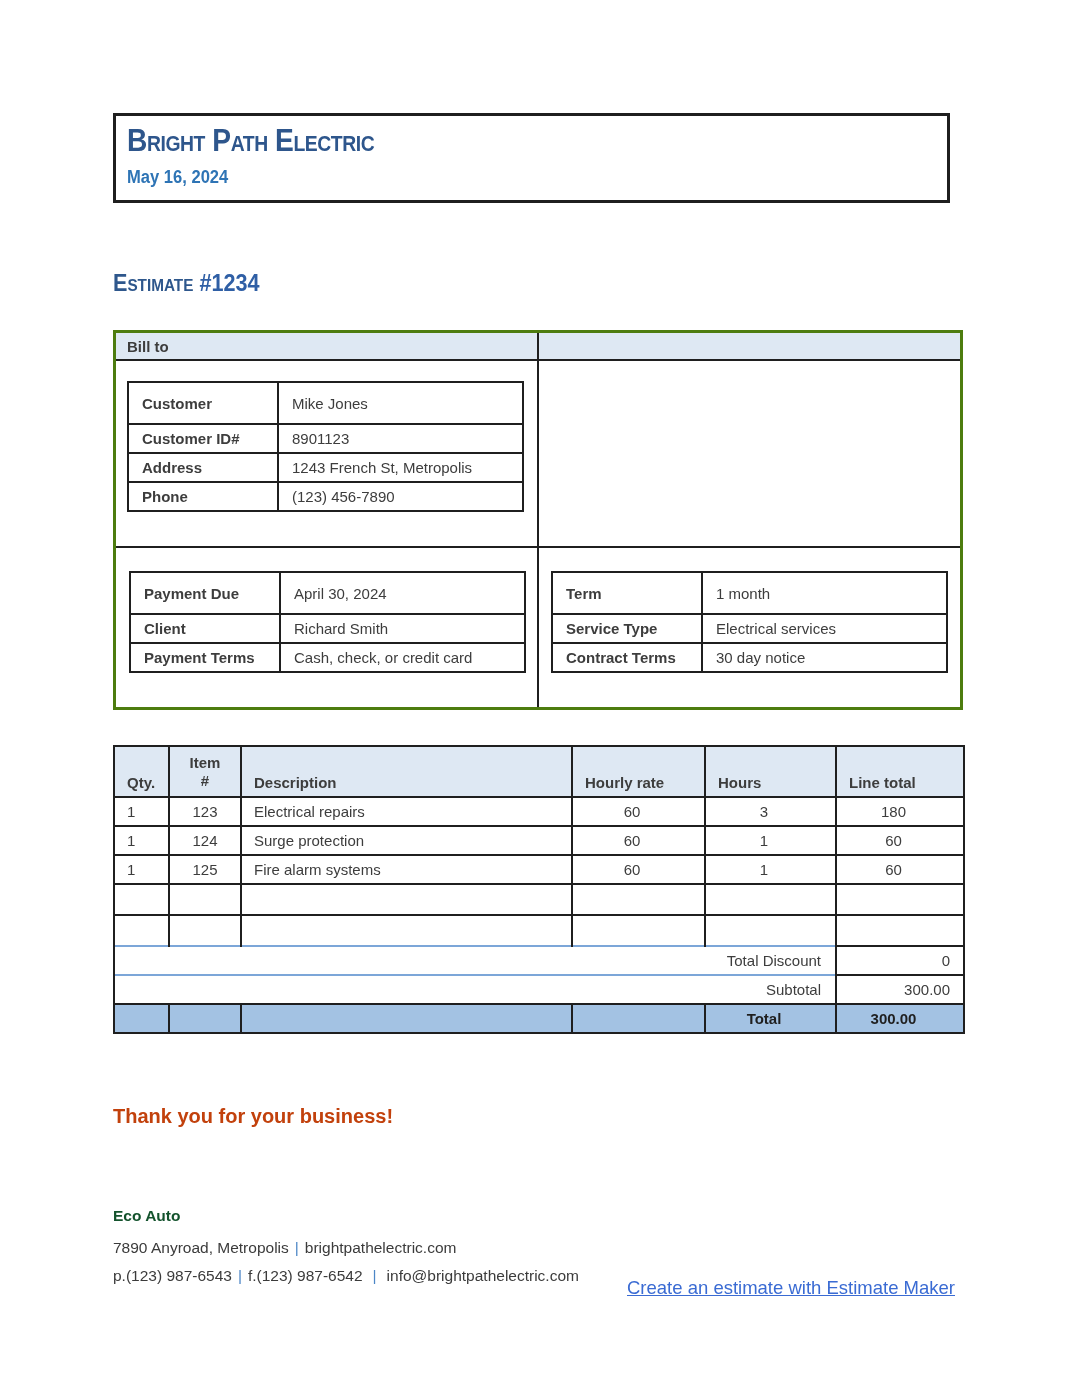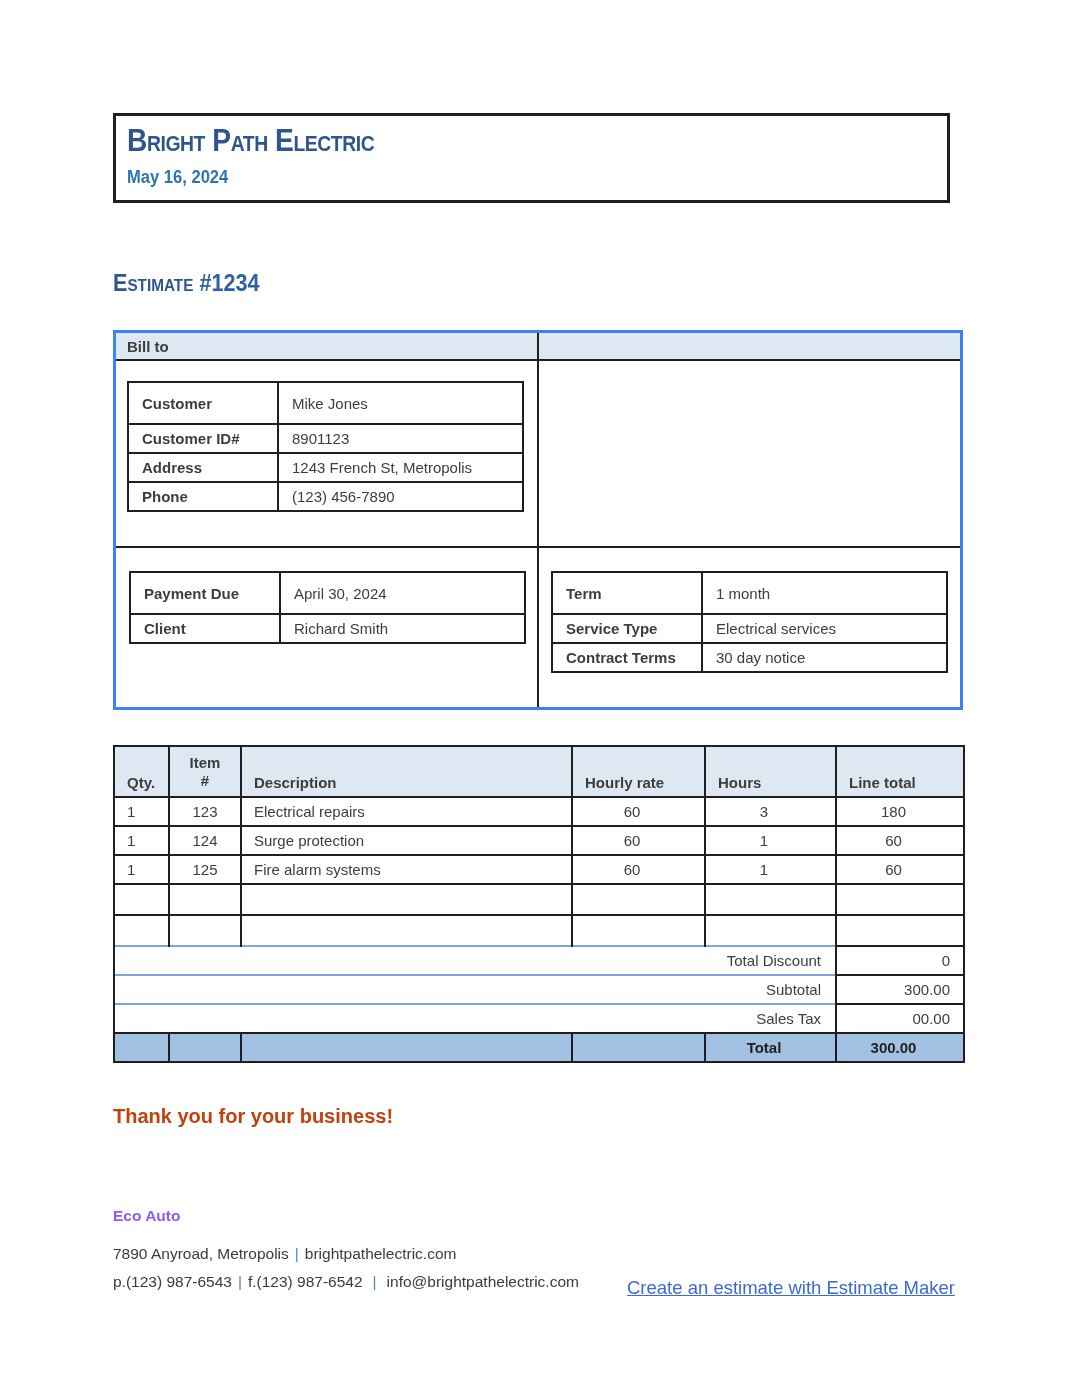--- a/index.html
+++ b/index.html
@@ -16,21 +16,21 @@
     transform: scaleX(0.92); transform-origin: left center; white-space: nowrap; }
 
   
   .estimate-heading { position: absolute; left: 113px; top: 269px; font-size: 24px; font-weight: bold;
     white-space: nowrap; transform: scaleX(0.9); transform-origin: left center; }
   .estimate-label { font-variant: small-caps; color: #2E578C; }
   .estimate-number { color: #2F5FA5; }
 
   
   .info-box { position: absolute; left: 113px; top: 330px; width: 850px; height: 380px;
-    border: 3px solid #3b82f6; background: #fff; }
+    border: 3px solid #4d7c0f; background: #fff; }
   .info-strip { position: absolute; left: 0; top: 0; width: 100%; height: 28px;
     background: #DEE8F3; border-bottom: 2px solid #1f1f1f; }
   .bill-to-label { font-size: 15px; font-weight: bold; color: #3d3d3d; line-height: 27px; padding-left: 11px; }
   .info-vdivider { position: absolute; left: 421px; top: 0; width: 2px; height: 100%; background: #1f1f1f; }
   .info-hdivider { position: absolute; left: 0; top: 213px; width: 100%; height: 2px; background: #1f1f1f; }
 
   table.kv { border-collapse: collapse; background: #fff; }
   table.kv td { border: 2px solid #1f1f1f; font-size: 15px; vertical-align: middle; padding: 0 6px 0 13px; }
   table.kv td.k { font-weight: bold; width: 150px; border-radius: 17px; }
   table.kv td.v { width: 245px; }
@@ -56,21 +56,21 @@
   tr.empty-row td { height: 31px; }
   tr.empty-row-last td { border-bottom: none; }
   td.sum-label { border: none !important; border-left: 2px solid #1f1f1f !important;
     border-top: 2px solid #7CA6D8 !important; text-align: right; padding-right: 14px !important; }
   td.sum-value { text-align: right; padding-right: 13px !important; }
   tr.total-row td { background: #A3C2E3; font-weight: bold; color: #1f1f1f; }
 
   
   .thank-you { position: absolute; left: 113px; top: 1105px; font-size: 20px; font-weight: bold; color: #c2410c; }
   .footer { position: absolute; left: 113px; top: 1207px; font-size: 15.5px; color: #3b3b3b; }
-  .footer-company { font-size: 15.5px; font-weight: bold; color: #8b5cf6; margin-bottom: 18px; }
+  .footer-company { font-size: 15.5px; font-weight: bold; color: #14532d; margin-bottom: 12px; }
   .footer-line { margin-bottom: 6px; line-height: 1.4; }
   .pipe { color: #4C86C6; margin: 0 6px; }
   .pipe-wide { color: #4C86C6; margin: 0 10px; }
   .maker-link-row { position: absolute; left: 113px; top: 1277px; width: 842px; text-align: right; }
   .maker-link { font-size: 18.5px; color: #3A6BD3; text-decoration: underline; cursor: pointer; }
 </style>
 </head>
 <body>
 
 <div class="page">
@@ -115,20 +115,24 @@
 
     <table class="kv payment-table">
       <tbody>
           <tr>
         <td class="k">Payment Due</td>
         <td class="v">April 30, 2024</td>
       </tr>
       <tr>
         <td class="k">Client</td>
         <td class="v">Richard Smith</td>
+      </tr>
+      <tr>
+        <td class="k">Payment Terms</td>
+        <td class="v">Cash, check, or credit card</td>
       </tr>
     </tbody>
       </table>
 
     <table class="kv terms-table">
       <tbody>
           <tr>
         <td class="k">Term</td>
         <td class="v">1 month</td>
       </tr>
@@ -209,24 +213,20 @@
       </tr>
 
       <tr>
         <td class="sum-label" colspan="5">Total Discount</td>
         <td class="sum-value">0</td>
       </tr>
       <tr>
         <td class="sum-label" colspan="5">Subtotal</td>
         <td class="sum-value">300.00</td>
       </tr>
-      <tr>
-        <td class="sum-label" colspan="5">Sales Tax</td>
-        <td class="sum-value">00.00</td>
-      </tr>
 
       <tr class="total-row">
         <td></td>
         <td></td>
         <td></td>
         <td></td>
         <td class="ar">Total</td>
         <td class="ar">300.00</td>
       </tr>
     </tbody>

